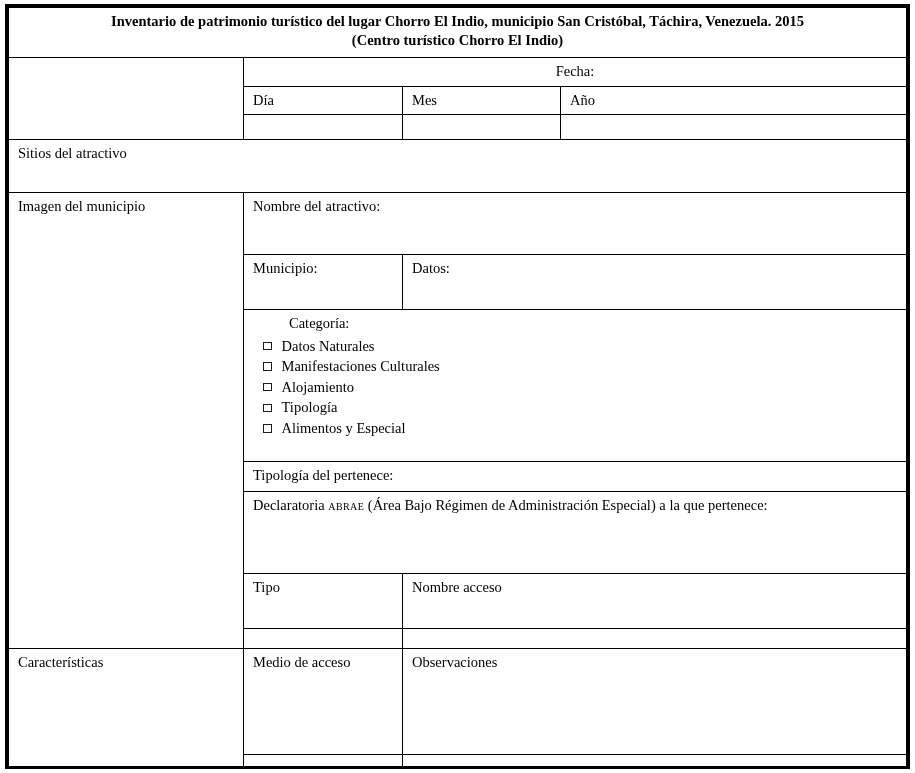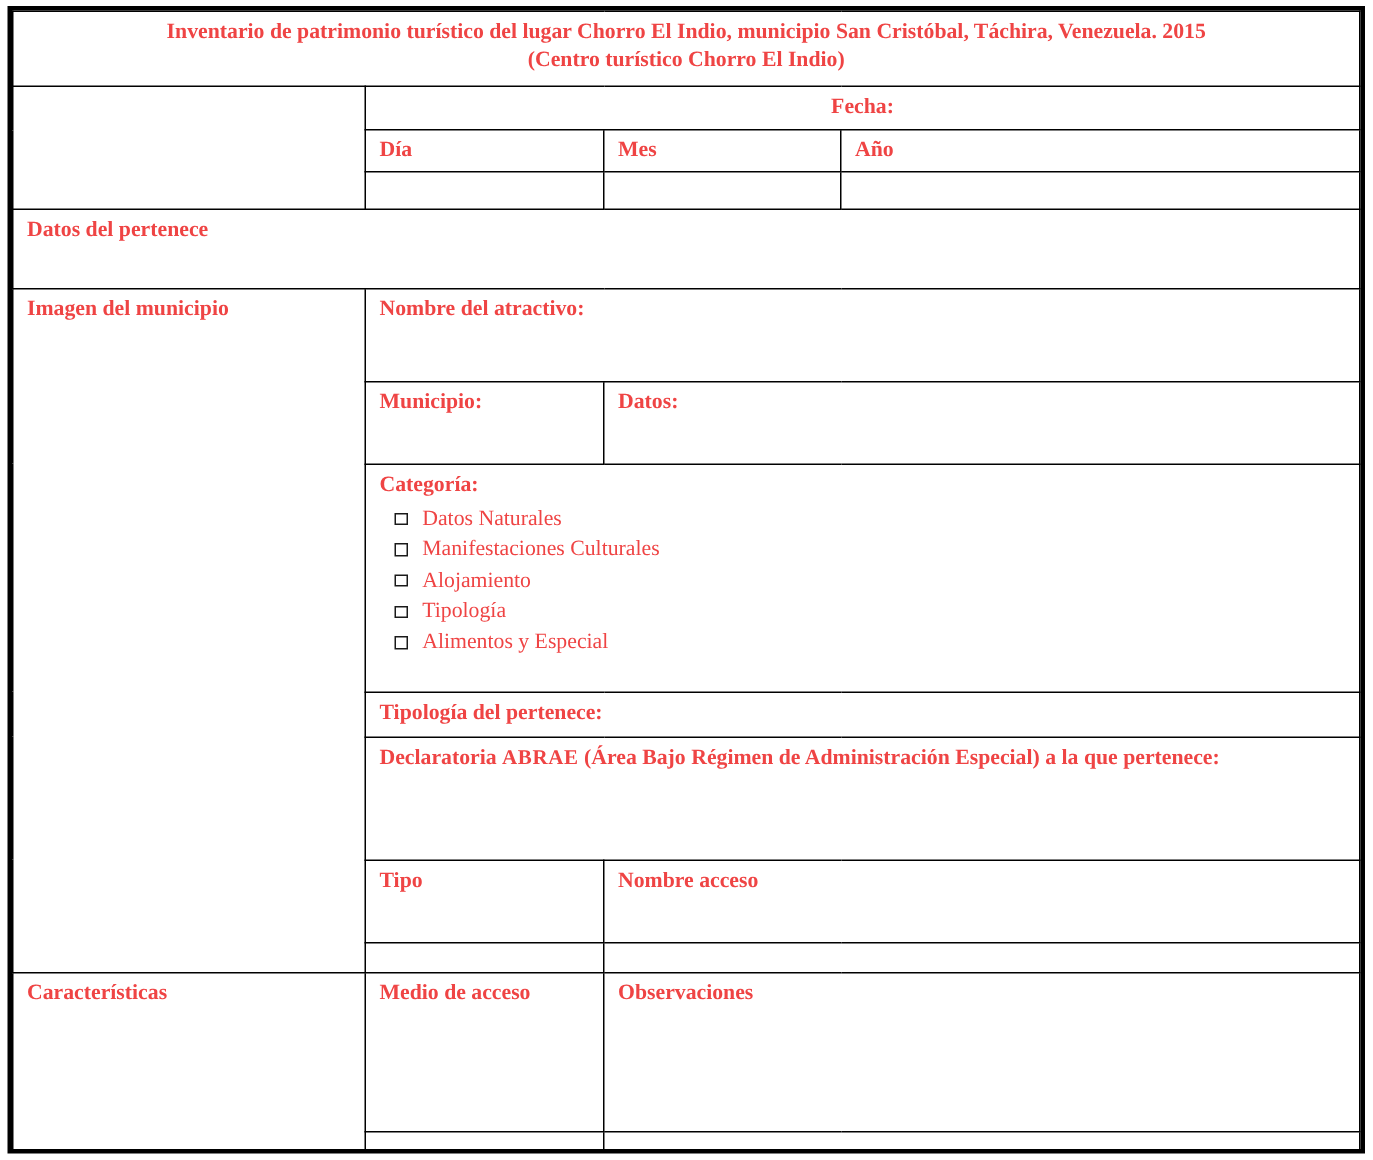--- a/index.html
+++ b/index.html
@@ -3,21 +3,21 @@
 <meta charset="utf-8">
 <style>
   * { box-sizing: border-box; }
   html, body { margin: 0; padding: 0; background: #ffffff; }
   .page {
     position: relative;
     width: 915px;
     height: 773px;
     background: #ffffff;
     font-family: "Liberation Serif", "DejaVu Serif", serif;
-    color: #ef4444;
+    color: #000000;
     overflow: hidden;
   }
   .sheet {
     position: absolute;
     left: 5px;
     top: 4px;
     width: 905px;
     height: 765px;
     border: 3px solid #000;
     background: #fff;
@@ -29,48 +29,48 @@
     table-layout: fixed;
   }
   .form td {
     border: 1.6px solid #000;
     vertical-align: top;
     padding: 4px 9px;
     font-size: 14.5px;
     line-height: 1.3;
     overflow: hidden;
   }
-  .b { font-weight: 700; }
+  .b { font-weight: 400; }
   .center { text-align: center; }
   .title-cell {
     text-align: center;
     font-weight: 700;
     font-size: 15px;
     line-height: 21px;
     padding-top: 5px;
   }
   .fecha-cell { padding-top: 4px; }
   .categoria-cell { padding-top: 24px; }
-  .cat-label { margin-bottom: 3px; }
+  .cat-label { margin-bottom: 3px; margin-left: 36px; }
   .opt {
     display: flex;
     align-items: center;
     height: 20.6px;
     padding-left: 10px;
   }
   .cb {
     display: inline-block;
     width: 8.5px;
     height: 8.5px;
     border: 1.3px solid #1a1a1a;
     margin-right: 10px;
     flex: 0 0 auto;
     background: #fff;
   }
-  .sc { font-size: 14px; letter-spacing: 0.4px; text-align: right; }
+  .sc { font-size: 10px; letter-spacing: 0.4px; text-align: right; }
 </style>
 </head>
 <body>
 
 <div class="page">
   <div class="sheet">
     <table class="form">
       <colgroup>
         <col style="width:235px">
         <col style="width:159px">
@@ -98,21 +98,21 @@
         </tr>
 
         <tr style="height:25px">
           <td></td>
           <td></td>
           <td></td>
         </tr>
 
         <tr style="height:53px">
           <td colspan="4">
-            <span class="b">Datos del pertenece</span>
+            <span class="b">Sitios del atractivo</span>
           </td>
         </tr>
 
         <tr style="height:62px">
           <td rowspan="7">
             <span class="b">Imagen del municipio</span>
           </td>
           <td colspan="3">
             <span class="b">Nombre del atractivo:</span>
           </td>

